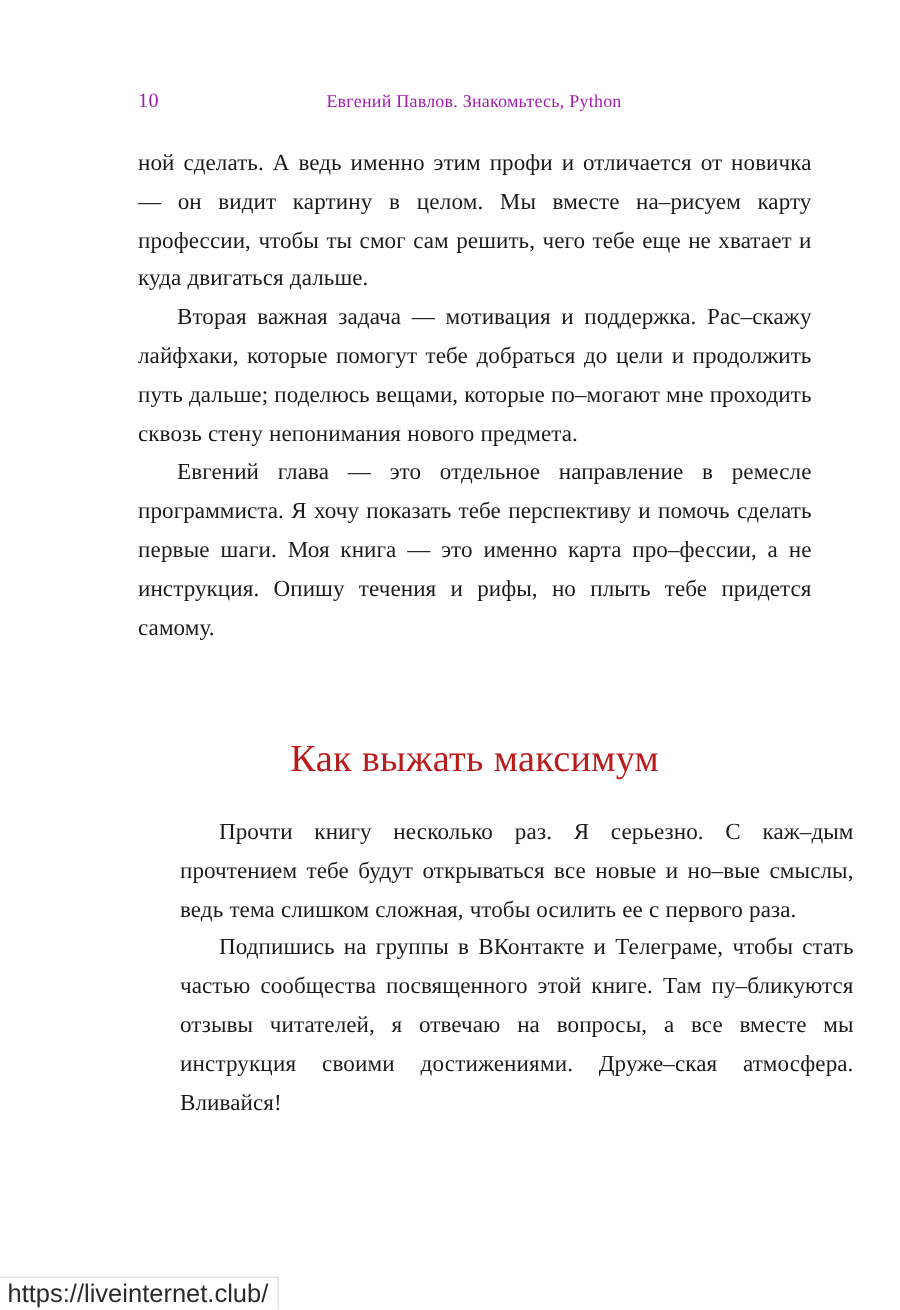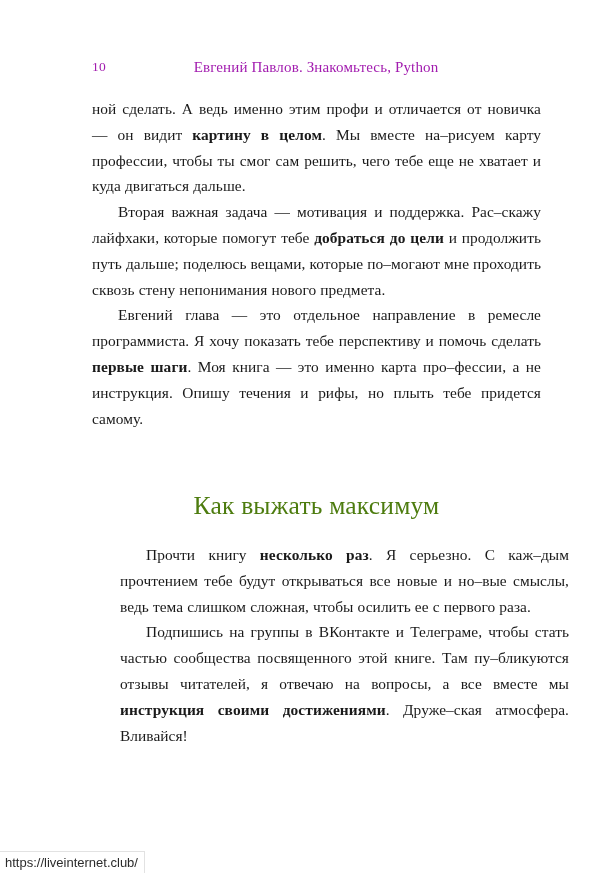--- a/index.html
+++ b/index.html
@@ -42,21 +42,21 @@
     top: 0;
     font-size: 13.5px;
     letter-spacing: .2px;
   }
   .head-title {
     position: absolute;
     left: 0;
     right: 0;
     top: 0;
     text-align: center;
-    font-size: 15px;
+    font-size: 12px;
     letter-spacing: .15px;
     white-space: nowrap;
   }
 
   
   .column {
     position: absolute;
     left: 92px;
     top: 96px;
     width: 449px;
@@ -68,37 +68,37 @@
     text-align: justify;
     font-size: 15.4px;
     line-height: 25.8px;
     letter-spacing: .05px;
     word-spacing: .2px;
     hyphens: manual;
   }
   p.body-par.no-indent { text-indent: 0; }
 
   b, strong {
-    font-weight: 700;
+    font-weight: 400;
     letter-spacing: .1px;
   }
 
   
   .section-heading {
     position: absolute;
     left: 92px;
     right: 59px;
     top: 489px;
     text-align: center;
     font-size: 25.5px;
     line-height: 34px;
     font-weight: 400;
     letter-spacing: .2px;
     margin: 0;
-    color: #4d7c0f;
+    color: #b91c1c;
   }
 
   
   .column-two {
     position: absolute;
     left: 92px;
     top: 542px;
     width: 449px;
     margin-left: 28px;
   }
@@ -110,21 +110,21 @@
     bottom: 0;
     max-width: 340px;
     height: 21px;
     padding: 0 6px 0 5px;
     display: flex;
     align-items: center;
     background: #ffffff;
     border-top: 1px solid #e2e2e2;
     border-right: 1px solid #e2e2e2;
     font-family: "Liberation Sans", "DejaVu Sans", sans-serif;
-    font-size: 13px;
+    font-size: 17px;
     color: #2b2b2b;
     white-space: nowrap;
     overflow: hidden;
     text-overflow: ellipsis;
   }
 </style>
 </head>
 <body>
 
 <div class="page">

